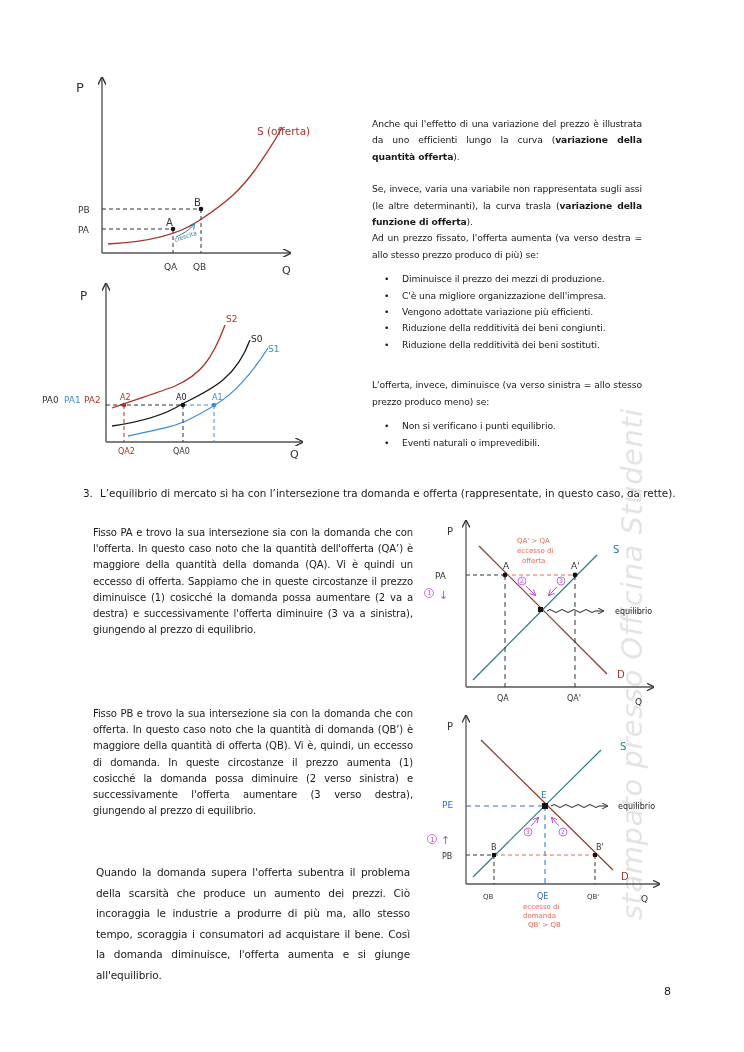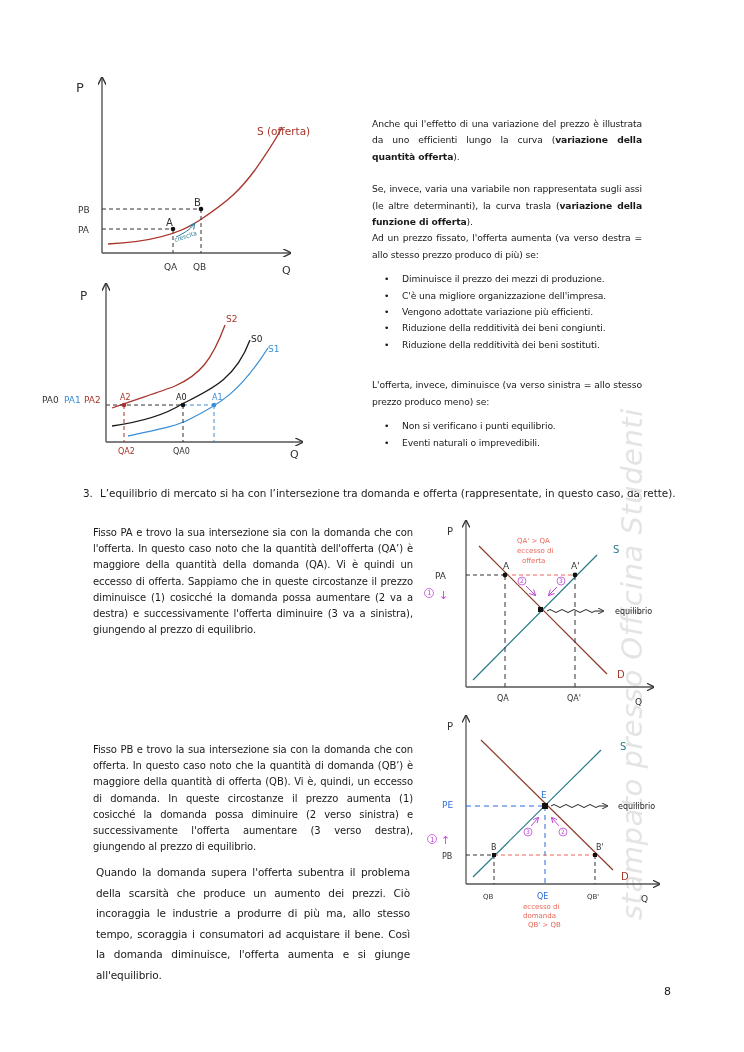--- a/index.html
+++ b/index.html
@@ -114,21 +114,21 @@
   </div>
 
   <div class="heading3">
     <span class="num">3.</span><span>L’equilibrio di mercato si ha con l’intersezione tra domanda e offerta (rappresentate, in questo caso, da rette).</span>
   </div>
 
   <div class="txt para2" style="left:93px;top:525px;width:320px;">
     <p>Fisso PA e trovo la sua intersezione sia con la domanda che con l'offerta. In questo caso noto che la quantità dell'offerta (QA’) è maggiore della quantità della domanda (QA). Vi è quindi un eccesso di offerta. Sappiamo che in queste circostanze il prezzo diminuisce (1) cosicché la domanda possa aumentare (2 va a destra) e successivamente l'offerta diminuire (3 va a sinistra), giungendo al prezzo di equilibrio.</p>
   </div>
 
-  <div class="txt para2" style="left:93px;top:706px;width:320px;margin-top:36px;">
+  <div class="txt para2" style="left:93px;top:706px;width:320px;">
     <p>Fisso PB e trovo la sua intersezione sia con la domanda che con offerta. In questo caso noto che la quantità di domanda (QB’) è maggiore della quantità di offerta (QB). Vi è, quindi, un eccesso di domanda. In queste circostanze il prezzo aumenta (1) cosicché la domanda possa diminuire (2 verso sinistra) e successivamente l'offerta aumentare (3 verso destra), giungendo al prezzo di equilibrio.</p>
   </div>
 
   <div class="txt para3" style="left:96px;top:842px;width:314px;margin-top:20px;">
     <p>Quando la domanda supera l'offerta subentra il problema della scarsità che produce un aumento dei prezzi. Ciò incoraggia le industrie a produrre di più ma, allo stesso tempo, scoraggia i consumatori ad acquistare il bene. Così la domanda diminuisce, l'offerta aumenta e si giunge all'equilibrio.</p>
   </div>
 
   <div class="watermark">stampato presso Officina Studenti</div>
 
   <svg class="chart" style="left:425px;top:515px" width="240" height="195" viewBox="0 0 240 195">

